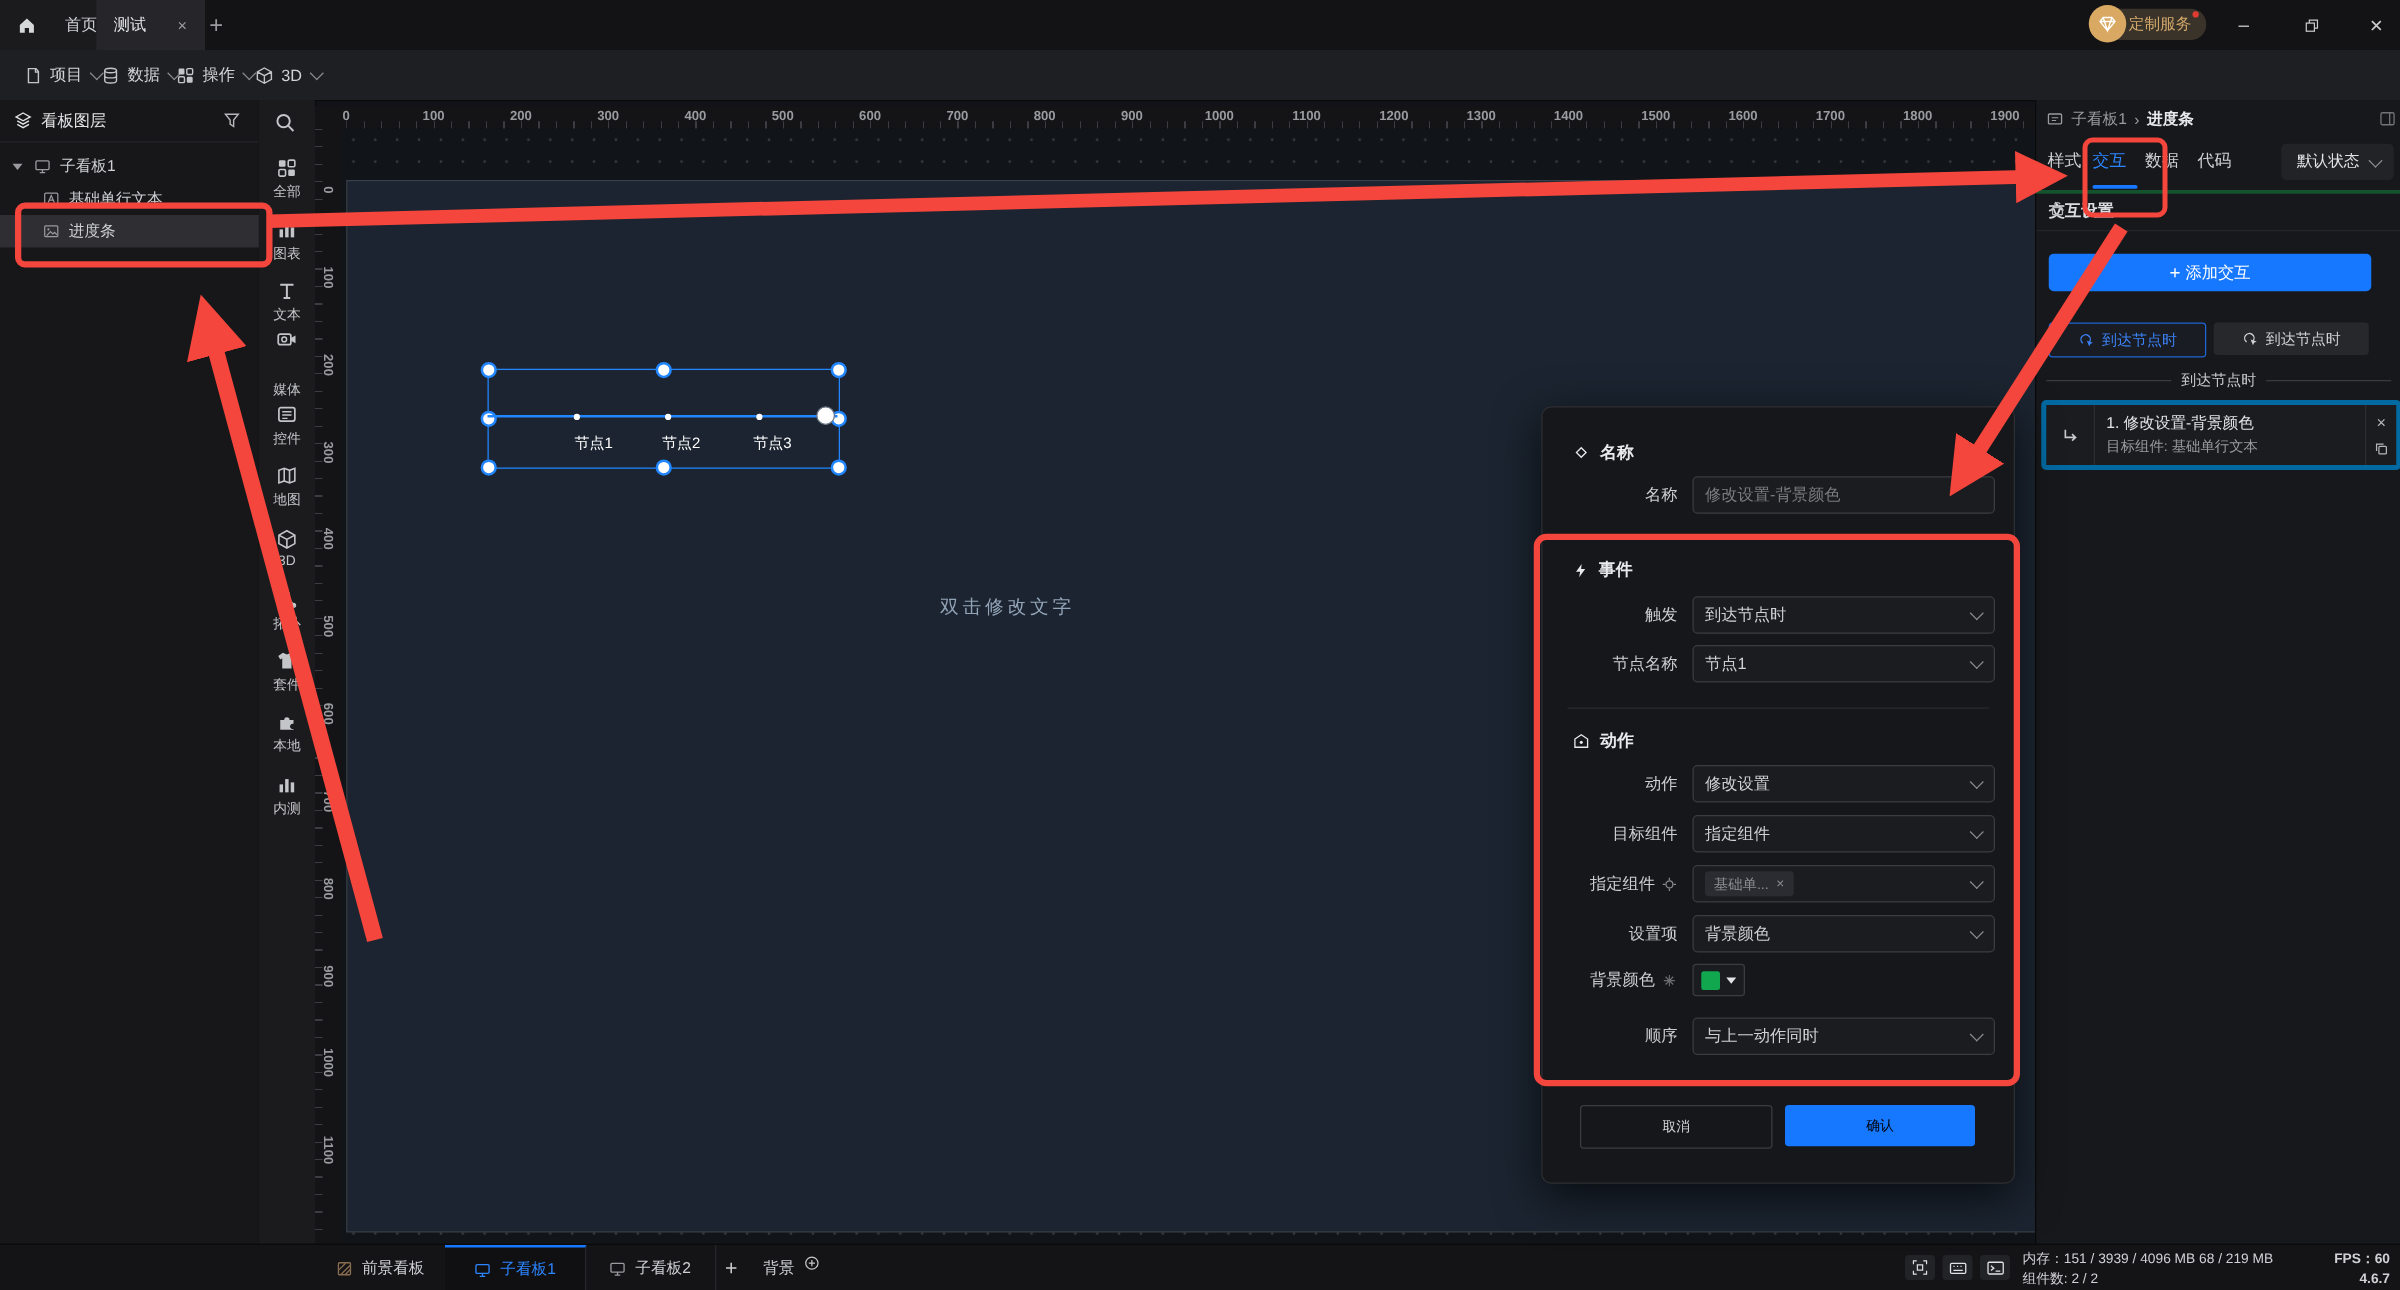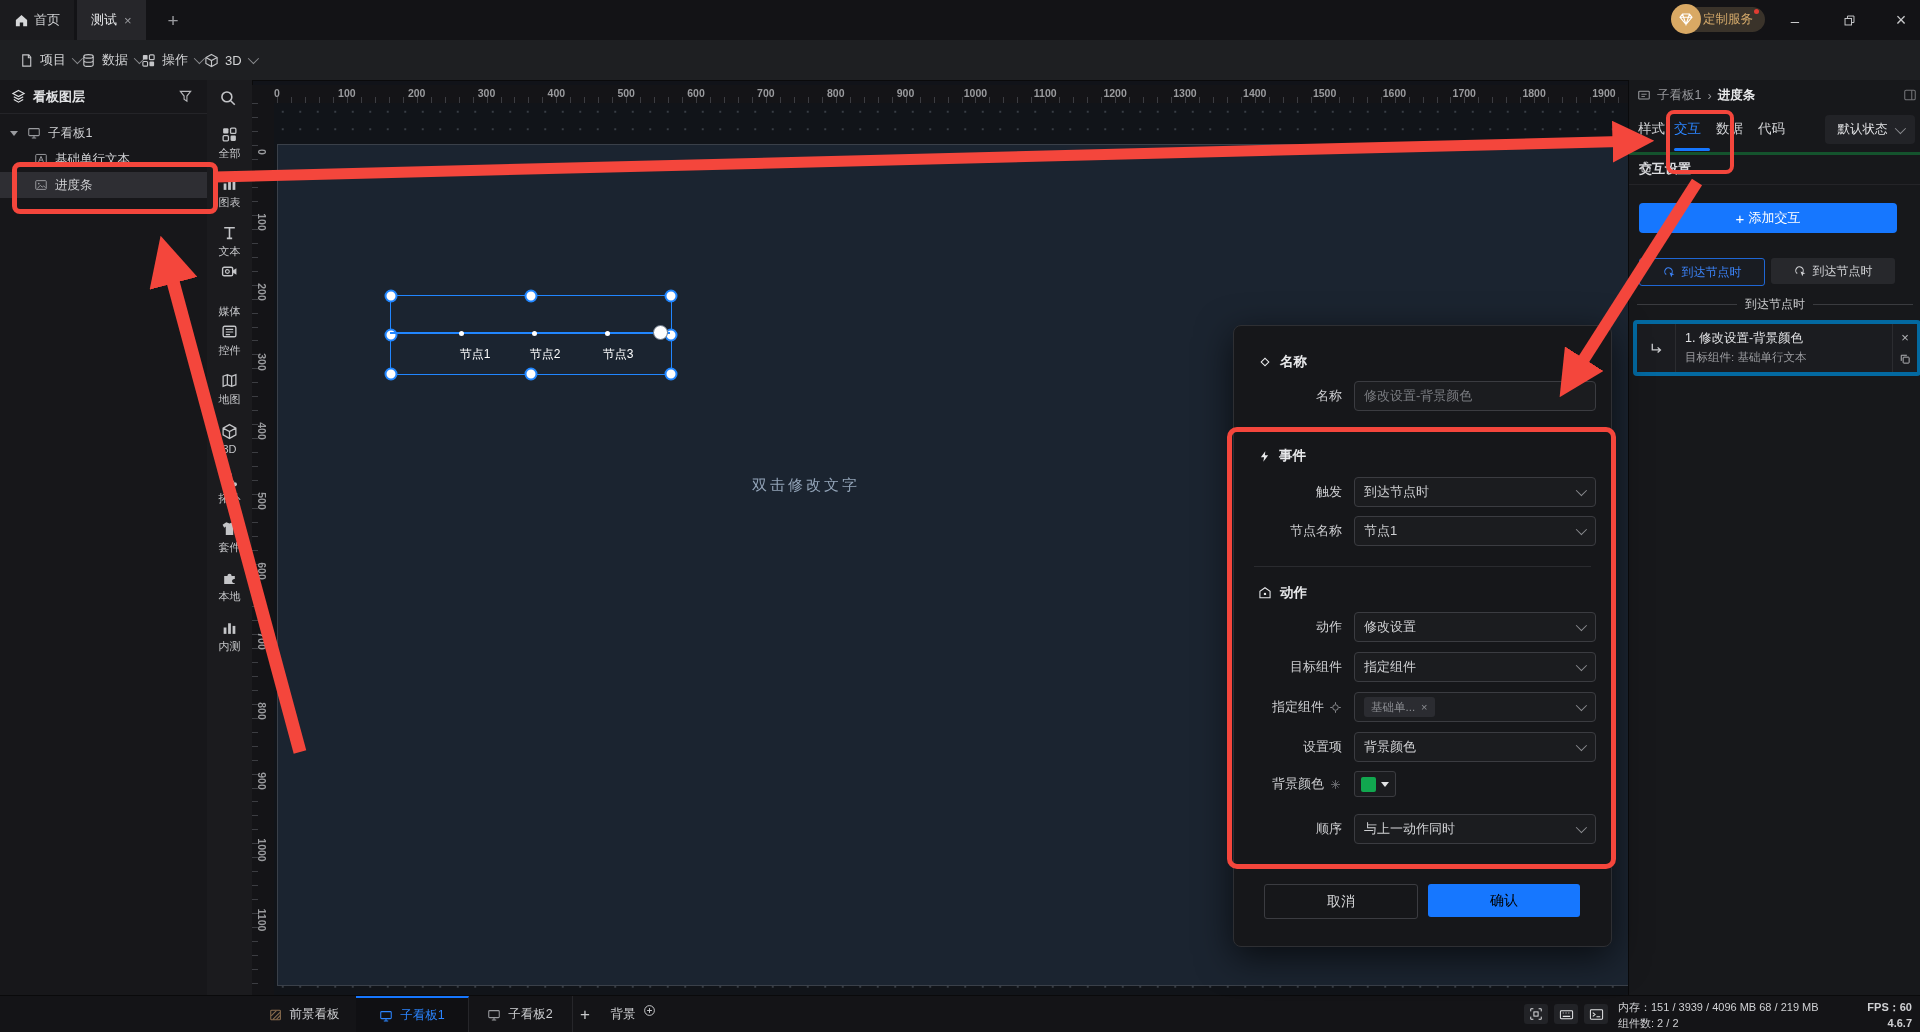--- a/index.html
+++ b/index.html
@@ -1,39 +1,39 @@
 <!DOCTYPE html>
 <html><head>
 <meta charset="utf-8">
 <style>
   html,body{margin:0;padding:0;background:#000;}
   .app{position:relative;width:1920px;height:1032px;overflow:hidden;background:#111319;
        font-family:"Liberation Sans","DejaVu Sans",sans-serif;color:#d6d7d9;-webkit-font-smoothing:antialiased;}
   svg{display:block;}
   
   .titlebar{position:absolute;left:0;top:0;width:1920px;height:40px;background:#131316;}
-  .ttab{position:absolute;top:0;height:40px;display:flex;align-items:center;gap:5px;padding:0 14px;font-size:13px;color:#cfd0d3;cursor:pointer;}
+  .ttab{position:absolute;top:0;height:40px;display:flex;align-items:center;gap:23px;padding:0 14px;font-size:13px;color:#cfd0d3;cursor:pointer;}
   .ttab.home{left:0;background:#1b1b1e;}
   .ttab.active{background:#26262a;color:#e8e9eb;}
   .ttab .x{color:#9a9b9f;font-size:13px;margin-left:2px;}
   .newtab{position:absolute;left:160px;top:8px;width:26px;height:26px;color:#9a9b9f;font-size:19px;display:flex;align-items:center;justify-content:center;cursor:pointer;}
   .badge{position:absolute;left:1673px;top:7px;height:25px;display:flex;align-items:center;background:#3a332a;border-radius:13px;padding:0 12px 0 30px;color:#d2a86a;font-size:12.5px;cursor:pointer;}
   .badge .gem{position:absolute;left:-2px;top:-3px;width:30px;height:30px;border-radius:50%;background:#d9a964;display:flex;align-items:center;justify-content:center;}
   .badge .dot{position:absolute;right:6px;top:2px;width:5px;height:5px;border-radius:50%;background:#e23c32;}
   .winbtn{position:absolute;top:6px;width:30px;height:28px;display:flex;align-items:center;justify-content:center;color:#c9cacc;cursor:pointer;font-size:15px;}
   
   .menubar{position:absolute;left:0;top:40px;width:1920px;height:40px;background:#1e1f22;border-bottom:1px solid #0a0a0b;}
   .mitem{position:absolute;top:0;height:40px;display:flex;align-items:center;gap:6px;font-size:13px;color:#d2d3d5;cursor:pointer;padding:0 6px;}
   .chev{width:7px;height:7px;border-right:1.4px solid #8a8b8f;border-bottom:1.4px solid #8a8b8f;transform:rotate(45deg) translateY(-2px);}
   .topbtn{position:absolute;top:45px;height:31px;border-radius:4px;display:flex;align-items:center;justify-content:center;gap:6px;font-size:13px;cursor:pointer;color:#e8e9eb;background:#222327;}
   .topbtn.primary{background:#1677ff;color:#fff;}
   
   .layers{position:absolute;left:0;top:80px;width:207px;height:915px;background:#17171a;border-right:1px solid #0a0a0b;}
   .layers-head{position:absolute;left:0;top:0;width:207px;height:33px;border-bottom:1px solid #242428;display:flex;align-items:center;}
-  .layers-title{display:flex;align-items:center;gap:7px;font-size:13px;font-weight:bold;color:#e2e3e5;margin-left:11px;}
+  .layers-title{display:flex;align-items:center;gap:7px;font-size:13px;font-weight:normal;color:#e2e3e5;margin-left:11px;}
   .tree-row{position:absolute;left:0;width:207px;height:26px;display:flex;align-items:center;font-size:12.5px;color:#cfd0d3;cursor:pointer;gap:7px;}
   .tree-row.sel{background:#2e2e33;}
   .caret{width:0;height:0;border-left:4.5px solid transparent;border-right:4.5px solid transparent;border-top:5.5px solid #9a9b9f;margin-right:2px;}
   
   .toolbox{position:absolute;left:207px;top:80px;width:45px;height:915px;background:#1b1b1e;border-right:1px solid #0a0a0b;}
   .tool{position:absolute;left:0;width:45px;height:46px;display:flex;flex-direction:column;align-items:center;justify-content:center;gap:3px;cursor:pointer;}
   .tool span{font-size:11px;color:#c4c5c8;}
   .tool-search{position:absolute;left:12px;top:9px;cursor:pointer;}
   
   .rulerH{position:absolute;left:252px;top:85px;width:1376px;height:18px;background:#141417;overflow:hidden;}
@@ -87,21 +87,21 @@
   .mctl{margin-left:12px;width:242px;height:30px;background:#1b1c1f;border:1px solid #3b3c41;border-radius:4px;display:flex;align-items:center;padding:0 9px;box-sizing:border-box;cursor:pointer;position:relative;}
   .mctl .val{font-size:13px;color:#cfd0d3;}
   .mctl .ph{font-size:13px;color:#7a7c81;}
   .mctl .chev{position:absolute;right:11px;}
   .mtag{background:#2b2c31;border-radius:3px;height:20px;display:flex;align-items:center;gap:6px;padding:0 7px;font-size:11.5px;color:#8b8d92;}
   .mtag .x{color:#8b8d92;font-size:11px;cursor:pointer;}
   .mdiv{position:absolute;left:20px;top:240px;width:337px;height:1px;background:#2a2b2f;}
   .swatch{margin-left:12px;width:40px;height:24px;background:#1b1c1f;border:1px solid #3b3c41;border-radius:3px;display:flex;align-items:center;justify-content:center;gap:5px;cursor:pointer;}
   .swatch .c{width:15px;height:15px;border-radius:2px;}
   .swatch .tri{width:0;height:0;border-left:4px solid transparent;border-right:4px solid transparent;border-top:5px solid #e2e3e5;}
-  .mbtn{position:absolute;top:558px;width:152px;height:33px;border-radius:3px;display:flex;align-items:center;justify-content:center;font-size:14px;cursor:pointer;}
+  .mbtn{position:absolute;top:558px;width:152px;height:33px;border-radius:3px;display:flex;align-items:center;justify-content:center;font-size:11px;cursor:pointer;}
   .mbtn.cancel{left:30px;border:1px solid #3b3c41;color:#d5d6d8;}
   .mbtn.ok{left:194px;background:#1677ff;color:#000000;}
   
   .statusbar{position:absolute;left:0;top:995px;width:1920px;height:37px;background:#141417;border-top:1px solid #0a0a0b;}
   .sheet{position:absolute;top:0;height:37px;display:flex;align-items:center;justify-content:center;gap:7px;font-size:12.5px;color:#cfd0d3;cursor:pointer;border-right:1px solid #26262a;}
   .sheet.active{color:#2b85ff;background:#101013;border-top:2px solid #1677ff;height:35px;}
   .szoom{position:absolute;left:1462px;top:10px;font-size:12px;color:#d8d9db;cursor:pointer;margin-top:48px;}
   .sicon{position:absolute;top:8px;width:24px;height:20px;background:#222327;border-radius:3px;display:flex;align-items:center;justify-content:center;cursor:pointer;}
   .sinfo{position:absolute;left:1618px;top:3px;font-size:11px;color:#d0d1d4;line-height:16px;white-space:nowrap;}
   .sright{position:absolute;right:8px;top:3px;font-size:11px;color:#d0d1d4;line-height:16px;text-align:right;font-weight:bold;}

